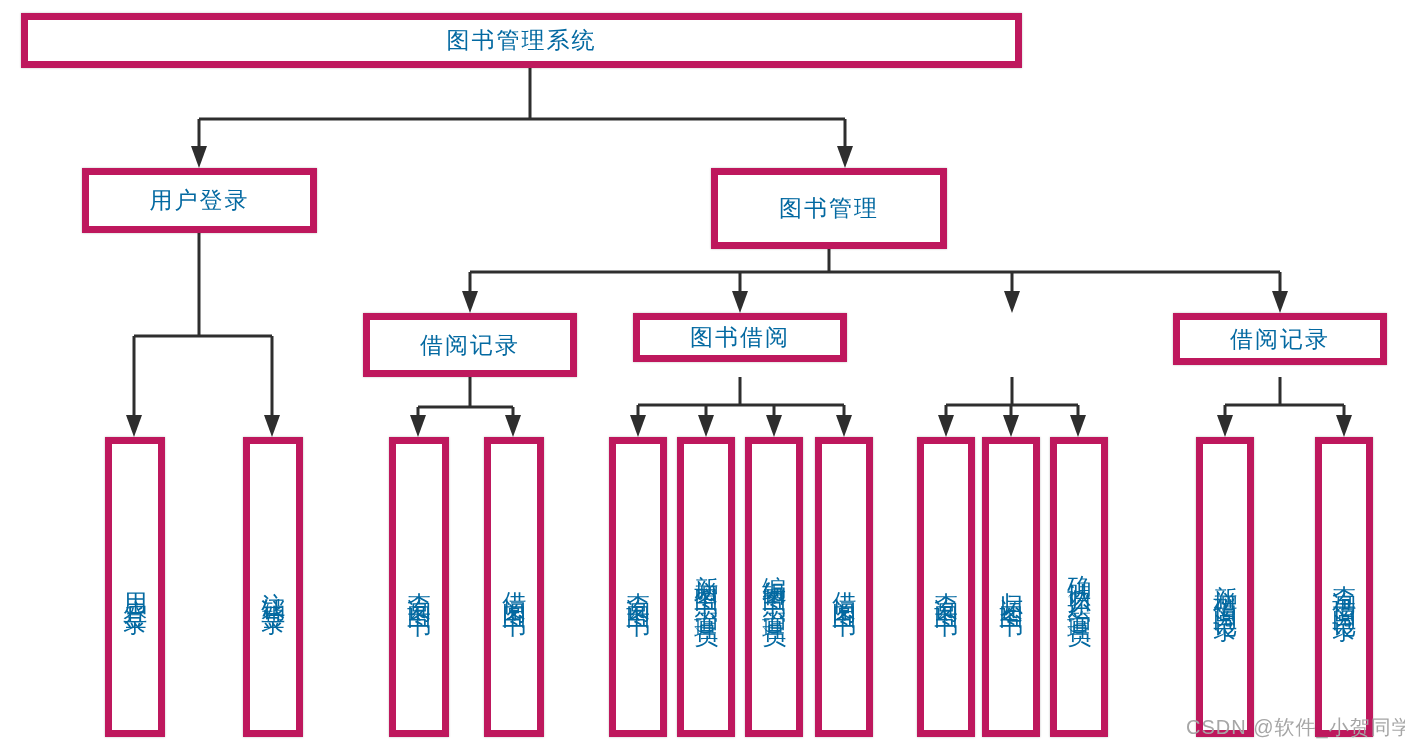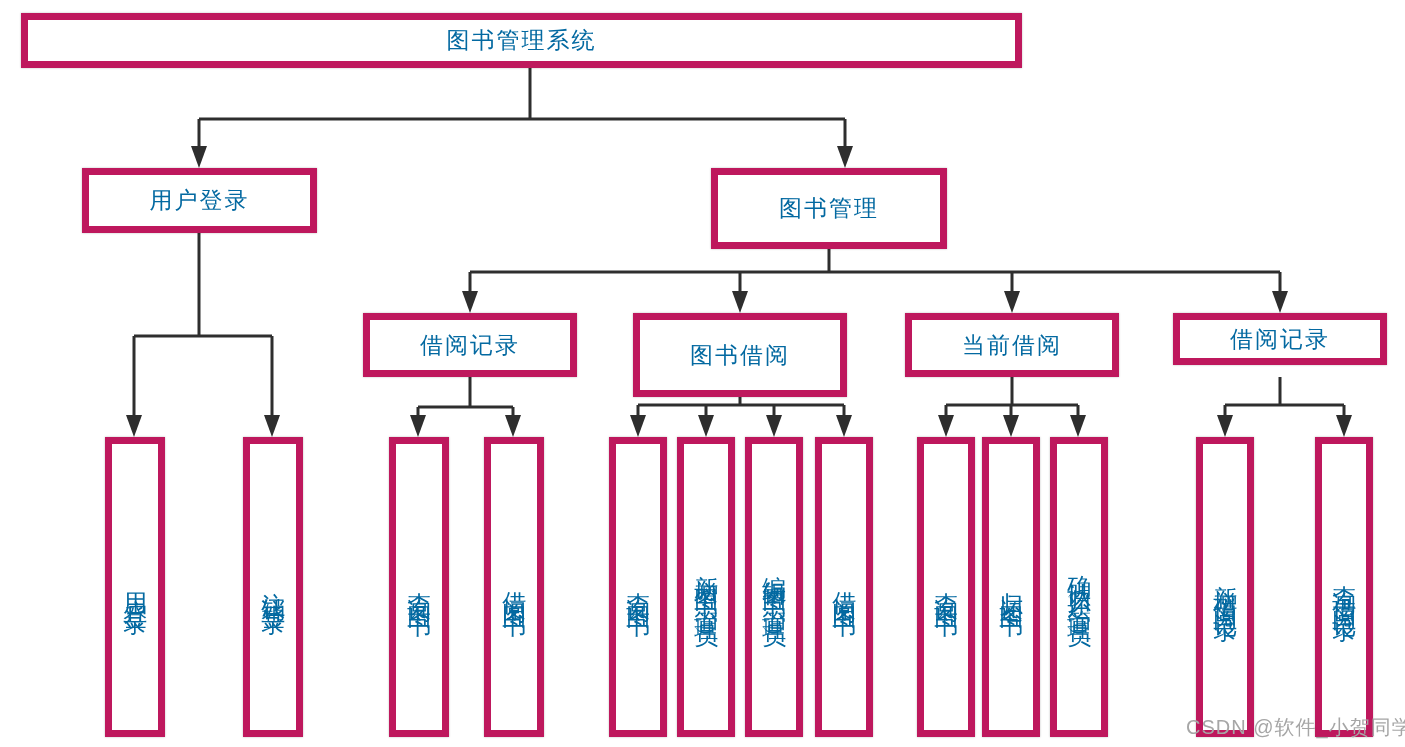--- a/index.html
+++ b/index.html
@@ -97,25 +97,22 @@
   <div class="box" style="left:82px;top:168px;width:235px;height:65px">
     <span class="h-label">用户登录</span>
   </div>
   <div class="box" style="left:711px;top:168px;width:236px;height:81px">
     <span class="h-label">图书管理</span>
   </div>
 
   <div class="box" style="left:363px;top:313px;width:214px;height:64px">
     <span class="h-label">借阅记录</span>
   </div>
-  <div class="box" style="left:633px;top:313px;width:214px;height:84px">
+  <div class="box" style="left:633px;top:313px;width:214px;height:49px">
     <span class="h-label">图书借阅</span>
-  </div>
-  <div class="box" style="left:905px;top:313px;width:214px;height:64px">
-    <span class="h-label">当前借阅</span>
   </div>
   <div class="box" style="left:1173px;top:313px;width:214px;height:52px">
     <span class="h-label">借阅记录</span>
   </div>
 
   <div class="box" style="left:105px;top:437px;width:60px;height:300px">
     <span class="v-label">用户登录</span>
   </div>
   <div class="box" style="left:243px;top:437px;width:60px;height:300px">
     <span class="v-label">注销登录</span>

